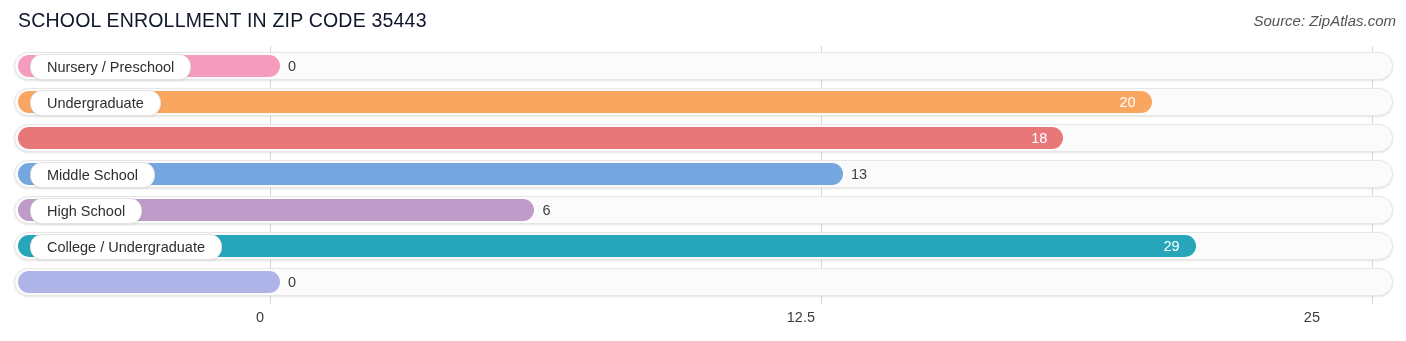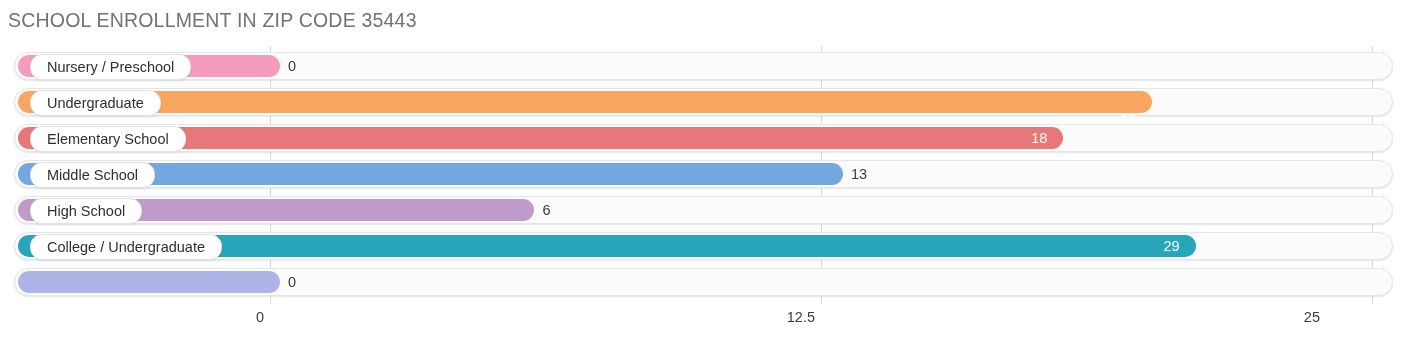--- a/index.html
+++ b/index.html
@@ -18,25 +18,25 @@
 
   
   #header {
     position: absolute;
     top: 0; left: 0;
     width: 1406px;
     height: 44px;
   }
   #chart-title {
     position: absolute;
-    left: 8px;
+    left: 18px;
     top: 9px;
     font-size: 19.5px;
     letter-spacing: 0.2px;
-    color: #737373;
+    color: #0f172a;
     white-space: nowrap;
   }
   #source-label {
     position: absolute;
     right: 10px;
     top: 12px;
     font-size: 15px;
     font-style: italic;
     color: #555555;
     white-space: nowrap;
@@ -131,42 +131,42 @@
     color: #3c3c3c;
     white-space: nowrap;
     transform: translateX(-100%);
   }
 </style>
 </head>
 <body>
 
 <div id="header">
   <div id="chart-title">SCHOOL ENROLLMENT IN ZIP CODE 35443</div>
+  <div id="source-label">Source: ZipAtlas.com</div>
 </div>
 
 <div id="plot">
     <div class="gridline" style="left: 270px;"></div>
     <div class="gridline" style="left: 821px;"></div>
     <div class="gridline" style="left: 1372px;"></div>
     <div class="bar-row" style="top: 6px;">
       <div class="bar-track"></div>
       <div class="bar-fill" style="width: 262px; background: rgb(245, 156, 190);"></div>
       <div class="bar-label-pill">Nursery / Preschool</div>
       <div class="bar-value outside" style="left: 274px;">0</div>
     </div>
     <div class="bar-row" style="top: 42px;">
       <div class="bar-track"></div>
       <div class="bar-fill" style="width: 1133.6px; background: rgb(249, 166, 97);"></div>
       <div class="bar-label-pill">Undergraduate</div>
-      <div class="bar-value inside" style="left: 1121.6px; margin-top: 18px;">20</div>
+      <div class="bar-value inside" style="left: 1121.6px;">20</div>
     </div>
     <div class="bar-row" style="top: 78px;">
       <div class="bar-track"></div>
       <div class="bar-fill" style="width: 1045.44px; background: rgb(232, 119, 122);"></div>
-      <div class="bar-label-pill">Elementary School</div>
       <div class="bar-value inside" style="left: 1033.44px;">18</div>
     </div>
     <div class="bar-row" style="top: 114px;">
       <div class="bar-track"></div>
       <div class="bar-fill" style="width: 825.04px; background: rgb(116, 167, 224);"></div>
       <div class="bar-label-pill">Middle School</div>
       <div class="bar-value outside" style="left: 837.04px;">13</div>
     </div>
     <div class="bar-row" style="top: 150px;">
       <div class="bar-track"></div>

